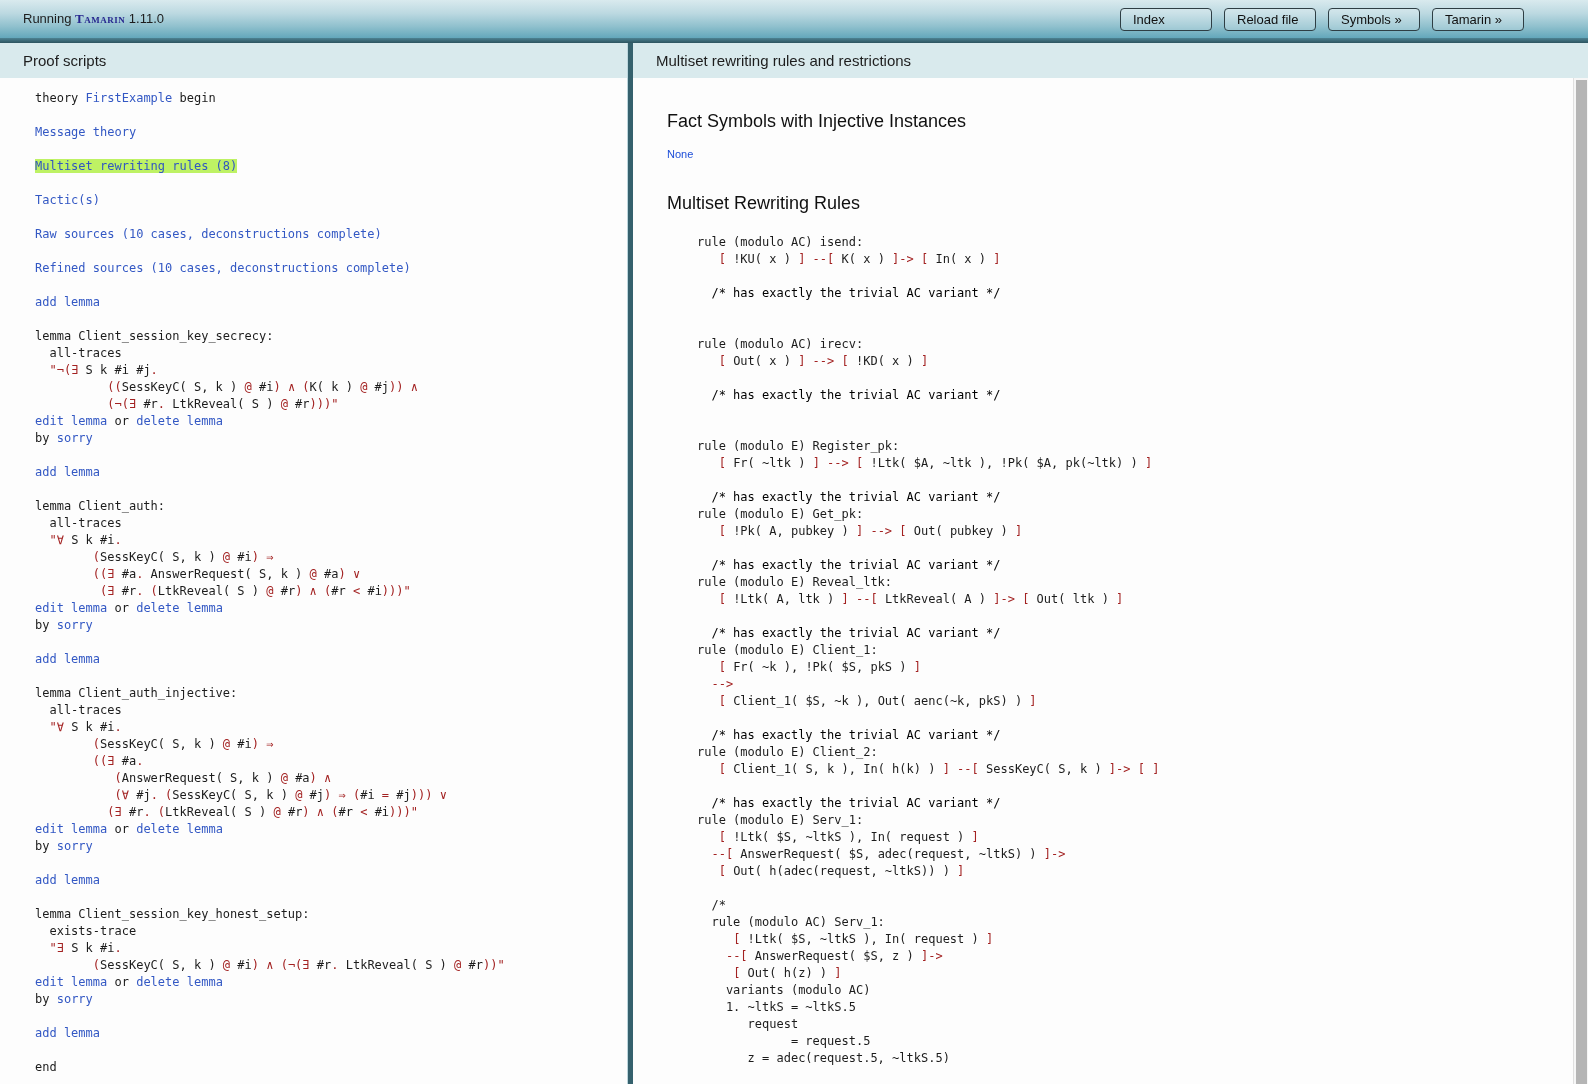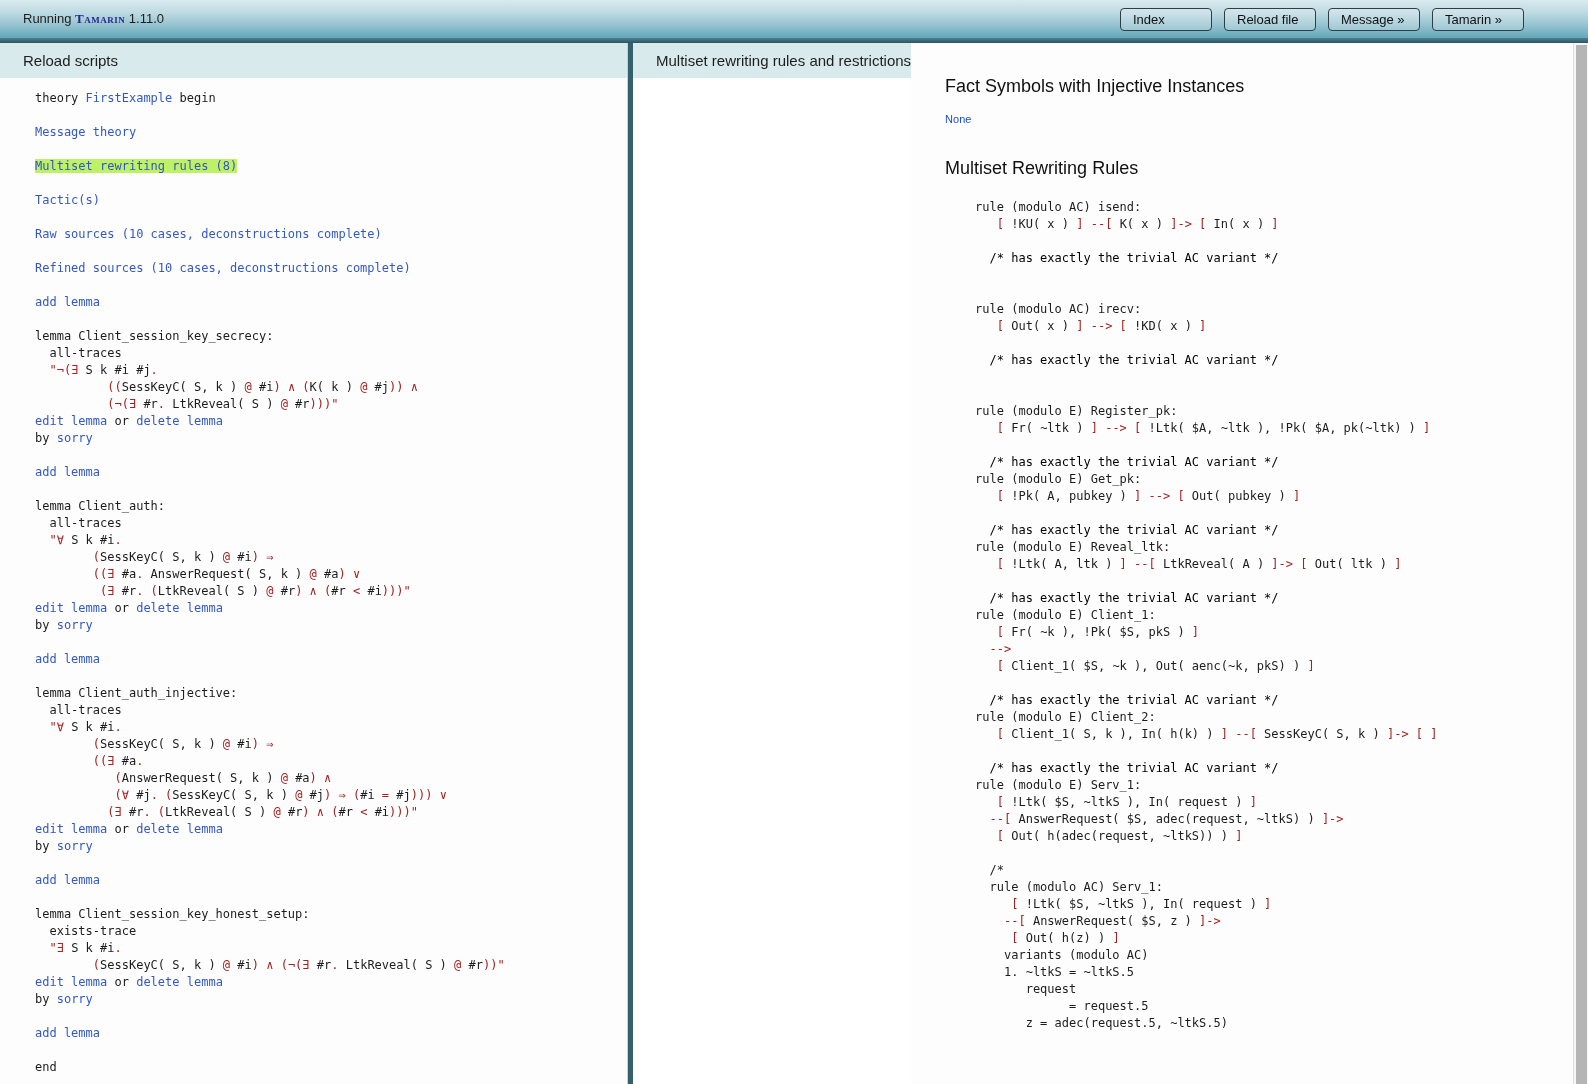--- a/index.html
+++ b/index.html
@@ -24,21 +24,21 @@
     font-size:13px; color:#111; text-align:left;
     font-family:"Liberation Sans", sans-serif; cursor:pointer;
   }
   .dark-band{ height:5px; width:100%;
     background:linear-gradient(to bottom,#4d8292,#2c545f); }
 
   
   .panes{ display:flex; height:1041px; }
   .pane-left{ width:627px; display:flex; flex-direction:column; }
   .divider{ width:6px; background:#35616d; border-left:1px solid #bcd6dd; }
-  .pane-right{ flex:1; display:flex; flex-direction:row; position:relative; }
+  .pane-right{ flex:1; display:flex; flex-direction:column; position:relative; }
 
   .pane-header{
     height:35px; background:#d9eaed; display:flex; align-items:center;
     padding-left:23px; font-size:15px; color:#1d1d1d; flex:0 0 auto;
   }
   .pane-body{ flex:1; background:#fdfdfd; overflow:hidden; position:relative; }
 
   
   .code{ font-family:"DejaVu Sans Mono", monospace; font-size:12px; line-height:17px;
          white-space:pre;margin-left:12px; }
@@ -64,30 +64,30 @@
     background:#b5b5b5; }
 </style>
 </head>
 <body>
 
 <div class="topbar">
   <div class="running"><span>Running </span><span class="tamarin-logo">Tamarin</span><span> 1.11.0</span></div>
   <div class="toolbar-buttons">
     <button class="tb-btn">Index</button>
     <button class="tb-btn">Reload file</button>
-    <button class="tb-btn">Message »</button>
+    <button class="tb-btn">Symbols »</button>
     <button class="tb-btn">Tamarin »</button>
   </div>
 </div>
 <div class="dark-band"></div>
 
 <div class="panes">
 
   <div class="pane-left">
-    <div class="pane-header">Reload scripts</div>
+    <div class="pane-header">Proof scripts</div>
     <div class="pane-body">
       <div class="code left-code"><div class="code-line"><span class="t-k">theory </span><span class="t-b">FirstExample</span><span class="t-k"> begin</span></div><div class="code-line">&nbsp;</div><div class="code-line"><span class="t-b">Message theory</span></div><div class="code-line">&nbsp;</div><div class="code-line"><span class="t-hl">Multiset rewriting rules (8)</span></div><div class="code-line">&nbsp;</div><div class="code-line"><span class="t-b">Tactic(s)</span></div><div class="code-line">&nbsp;</div><div class="code-line"><span class="t-b">Raw sources (10 cases, deconstructions complete)</span></div><div class="code-line">&nbsp;</div><div class="code-line"><span class="t-b">Refined sources (10 cases, deconstructions complete)</span></div><div class="code-line">&nbsp;</div><div class="code-line"><span class="t-b">add lemma</span></div><div class="code-line">&nbsp;</div><div class="code-line"><span class="t-k">lemma Client_session_key_secrecy:</span></div><div class="code-line"><span class="t-k">  all-traces</span></div><div class="code-line"><span class="t-k">  </span><span class="t-r">"¬(∃ </span><span class="t-k">S k #i #j</span><span class="t-r">.</span></div><div class="code-line"><span class="t-k">          </span><span class="t-r">((</span><span class="t-k">SessKeyC( S, k ) </span><span class="t-r">@ </span><span class="t-k">#i</span><span class="t-r">) ∧ (</span><span class="t-k">K( k ) </span><span class="t-r">@ </span><span class="t-k">#j</span><span class="t-r">)) ∧</span></div><div class="code-line"><span class="t-k">          </span><span class="t-r">(¬(∃ </span><span class="t-k">#r</span><span class="t-r">. </span><span class="t-k">LtkReveal( S ) </span><span class="t-r">@ </span><span class="t-k">#r</span><span class="t-r">)))"</span></div><div class="code-line"><span class="t-b">edit lemma</span><span class="t-k"> or </span><span class="t-b">delete lemma</span></div><div class="code-line"><span class="t-k">by </span><span class="t-b">sorry</span></div><div class="code-line">&nbsp;</div><div class="code-line"><span class="t-b">add lemma</span></div><div class="code-line">&nbsp;</div><div class="code-line"><span class="t-k">lemma Client_auth:</span></div><div class="code-line"><span class="t-k">  all-traces</span></div><div class="code-line"><span class="t-k">  </span><span class="t-r">"∀ </span><span class="t-k">S k #i</span><span class="t-r">.</span></div><div class="code-line"><span class="t-k">        </span><span class="t-r">(</span><span class="t-k">SessKeyC( S, k ) </span><span class="t-r">@ </span><span class="t-k">#i</span><span class="t-r">) ⇒</span></div><div class="code-line"><span class="t-k">        </span><span class="t-r">((∃ </span><span class="t-k">#a</span><span class="t-r">. </span><span class="t-k">AnswerRequest( S, k ) </span><span class="t-r">@ </span><span class="t-k">#a</span><span class="t-r">) ∨</span></div><div class="code-line"><span class="t-k">         </span><span class="t-r">(∃ </span><span class="t-k">#r</span><span class="t-r">. (</span><span class="t-k">LtkReveal( S ) </span><span class="t-r">@ </span><span class="t-k">#r</span><span class="t-r">) ∧ (</span><span class="t-k">#r </span><span class="t-r">&lt; </span><span class="t-k">#i</span><span class="t-r">)))"</span></div><div class="code-line"><span class="t-b">edit lemma</span><span class="t-k"> or </span><span class="t-b">delete lemma</span></div><div class="code-line"><span class="t-k">by </span><span class="t-b">sorry</span></div><div class="code-line">&nbsp;</div><div class="code-line"><span class="t-b">add lemma</span></div><div class="code-line">&nbsp;</div><div class="code-line"><span class="t-k">lemma Client_auth_injective:</span></div><div class="code-line"><span class="t-k">  all-traces</span></div><div class="code-line"><span class="t-k">  </span><span class="t-r">"∀ </span><span class="t-k">S k #i</span><span class="t-r">.</span></div><div class="code-line"><span class="t-k">        </span><span class="t-r">(</span><span class="t-k">SessKeyC( S, k ) </span><span class="t-r">@ </span><span class="t-k">#i</span><span class="t-r">) ⇒</span></div><div class="code-line"><span class="t-k">        </span><span class="t-r">((∃ </span><span class="t-k">#a</span><span class="t-r">.</span></div><div class="code-line"><span class="t-k">           </span><span class="t-r">(</span><span class="t-k">AnswerRequest( S, k ) </span><span class="t-r">@ </span><span class="t-k">#a</span><span class="t-r">) ∧</span></div><div class="code-line"><span class="t-k">           </span><span class="t-r">(∀ </span><span class="t-k">#j</span><span class="t-r">. (</span><span class="t-k">SessKeyC( S, k ) </span><span class="t-r">@ </span><span class="t-k">#j</span><span class="t-r">) ⇒ (</span><span class="t-k">#i </span><span class="t-r">= </span><span class="t-k">#j</span><span class="t-r">))) ∨</span></div><div class="code-line"><span class="t-k">          </span><span class="t-r">(∃ </span><span class="t-k">#r</span><span class="t-r">. (</span><span class="t-k">LtkReveal( S ) </span><span class="t-r">@ </span><span class="t-k">#r</span><span class="t-r">) ∧ (</span><span class="t-k">#r </span><span class="t-r">&lt; </span><span class="t-k">#i</span><span class="t-r">)))"</span></div><div class="code-line"><span class="t-b">edit lemma</span><span class="t-k"> or </span><span class="t-b">delete lemma</span></div><div class="code-line"><span class="t-k">by </span><span class="t-b">sorry</span></div><div class="code-line">&nbsp;</div><div class="code-line"><span class="t-b">add lemma</span></div><div class="code-line">&nbsp;</div><div class="code-line"><span class="t-k">lemma Client_session_key_honest_setup:</span></div><div class="code-line"><span class="t-k">  exists-trace</span></div><div class="code-line"><span class="t-k">  </span><span class="t-r">"∃ </span><span class="t-k">S k #i</span><span class="t-r">.</span></div><div class="code-line"><span class="t-k">        </span><span class="t-r">(</span><span class="t-k">SessKeyC( S, k ) </span><span class="t-r">@ </span><span class="t-k">#i</span><span class="t-r">) ∧ (¬(∃ </span><span class="t-k">#r</span><span class="t-r">. </span><span class="t-k">LtkReveal( S ) </span><span class="t-r">@ </span><span class="t-k">#r</span><span class="t-r">))"</span></div><div class="code-line"><span class="t-b">edit lemma</span><span class="t-k"> or </span><span class="t-b">delete lemma</span></div><div class="code-line"><span class="t-k">by </span><span class="t-b">sorry</span></div><div class="code-line">&nbsp;</div><div class="code-line"><span class="t-b">add lemma</span></div><div class="code-line">&nbsp;</div><div class="code-line"><span class="t-k">end</span></div></div>
     </div>
   </div>
 
   <div class="divider"></div>
 
   <div class="pane-right">
     <div class="pane-header">Multiset rewriting rules and restrictions</div>
     <div class="pane-body">

